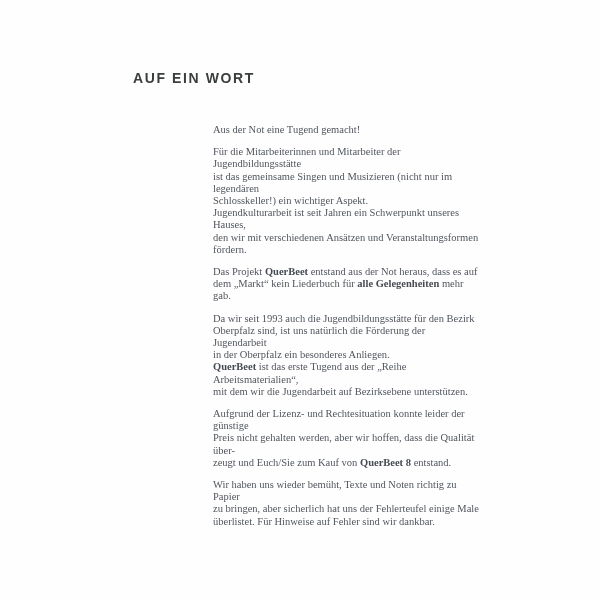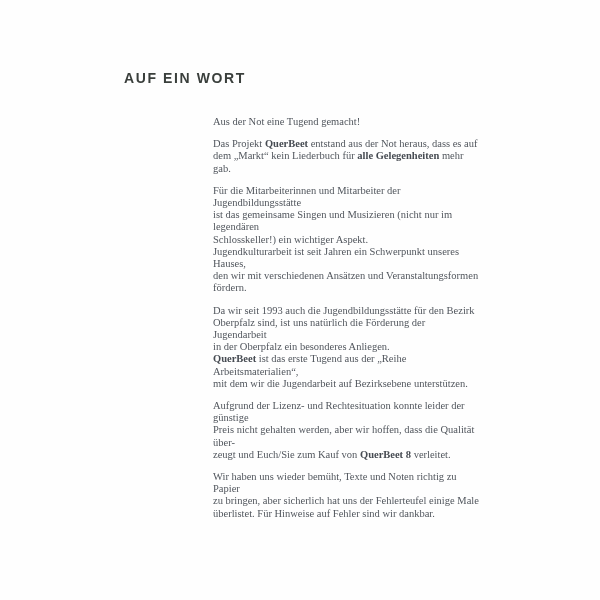--- a/index.html
+++ b/index.html
@@ -10,71 +10,71 @@
   .page {
     position: relative;
     width: 600px;
     height: 600px;
     background: #fefefe;
     overflow: hidden;
     font-family: "Liberation Serif", serif;
   }
   .page-title {
     position: absolute;
-    left: 124px;
+    left: 133px;
     top: 70px;
     margin: 0;
     font-family: "Liberation Sans", sans-serif;
     font-size: 14px;
     font-weight: bold;
     letter-spacing: 1.6px;
     color: #3a3f3c;
   }
   .content {
     position: absolute;
     left: 213px;
     top: 116px;
     width: 268px;
     font-size: 10.5px;
     line-height: 12.2px;
     color: #51565d;
   }
   .content p {
-    margin: 0 0 10px 0;
+    margin: 8px 0 10px 0;
     white-space: pre-line;
   }
   .content b {
     font-weight: bold;
     color: #464b52;
   }
 </style>
 </head>
 <body>
 
 <div class="page">
 
   <h1 class="page-title">AUF EIN WORT</h1>
 
   <div class="content">
 
   <p><span>Aus der Not eine Tugend gemacht!</span></p>
-      <p><span>Das Projekt </span><b>QuerBeet</b><span> entstand aus der Not heraus, dass es auf
-dem „Markt“ kein Liederbuch für </span><b>alle Gelegenheiten</b><span> mehr gab.</span></p>
       <p><span>Für die Mitarbeiterinnen und Mitarbeiter der Jugendbildungsstätte
 ist das gemeinsame Singen und Musizieren (nicht nur im legendären
 Schlosskeller!) ein wichtiger Aspekt.
 Jugendkulturarbeit ist seit Jahren ein Schwerpunkt unseres Hauses,
 den wir mit verschiedenen Ansätzen und Veranstaltungsformen
 fördern.</span></p>
+      <p><span>Das Projekt </span><b>QuerBeet</b><span> entstand aus der Not heraus, dass es auf
+dem „Markt“ kein Liederbuch für </span><b>alle Gelegenheiten</b><span> mehr gab.</span></p>
       <p><span>Da wir seit 1993 auch die Jugendbildungsstätte für den Bezirk
 Oberpfalz sind, ist uns natürlich die Förderung der Jugendarbeit
 in der Oberpfalz ein besonderes Anliegen.
 </span><b>QuerBeet</b><span> ist das erste Tugend aus der „Reihe Arbeitsmaterialien“,
 mit dem wir die Jugendarbeit auf Bezirksebene unterstützen.</span></p>
       <p><span>Aufgrund der Lizenz- und Rechtesituation konnte leider der günstige
 Preis nicht gehalten werden, aber wir hoffen, dass die Qualität über-
-zeugt und Euch/Sie zum Kauf von </span><b>QuerBeet 8</b><span> verleitet.</span></p>
+zeugt und Euch/Sie zum Kauf von </span><b>QuerBeet 8</b><span> entstand.</span></p>
       <p><span>Wir haben uns wieder bemüht, Texte und Noten richtig zu Papier
 zu bringen, aber sicherlich hat uns der Fehlerteufel einige Male
 überlistet. Für Hinweise auf Fehler sind wir dankbar.</span></p>
     </div>
 
 </div>
 
 </body></html>

